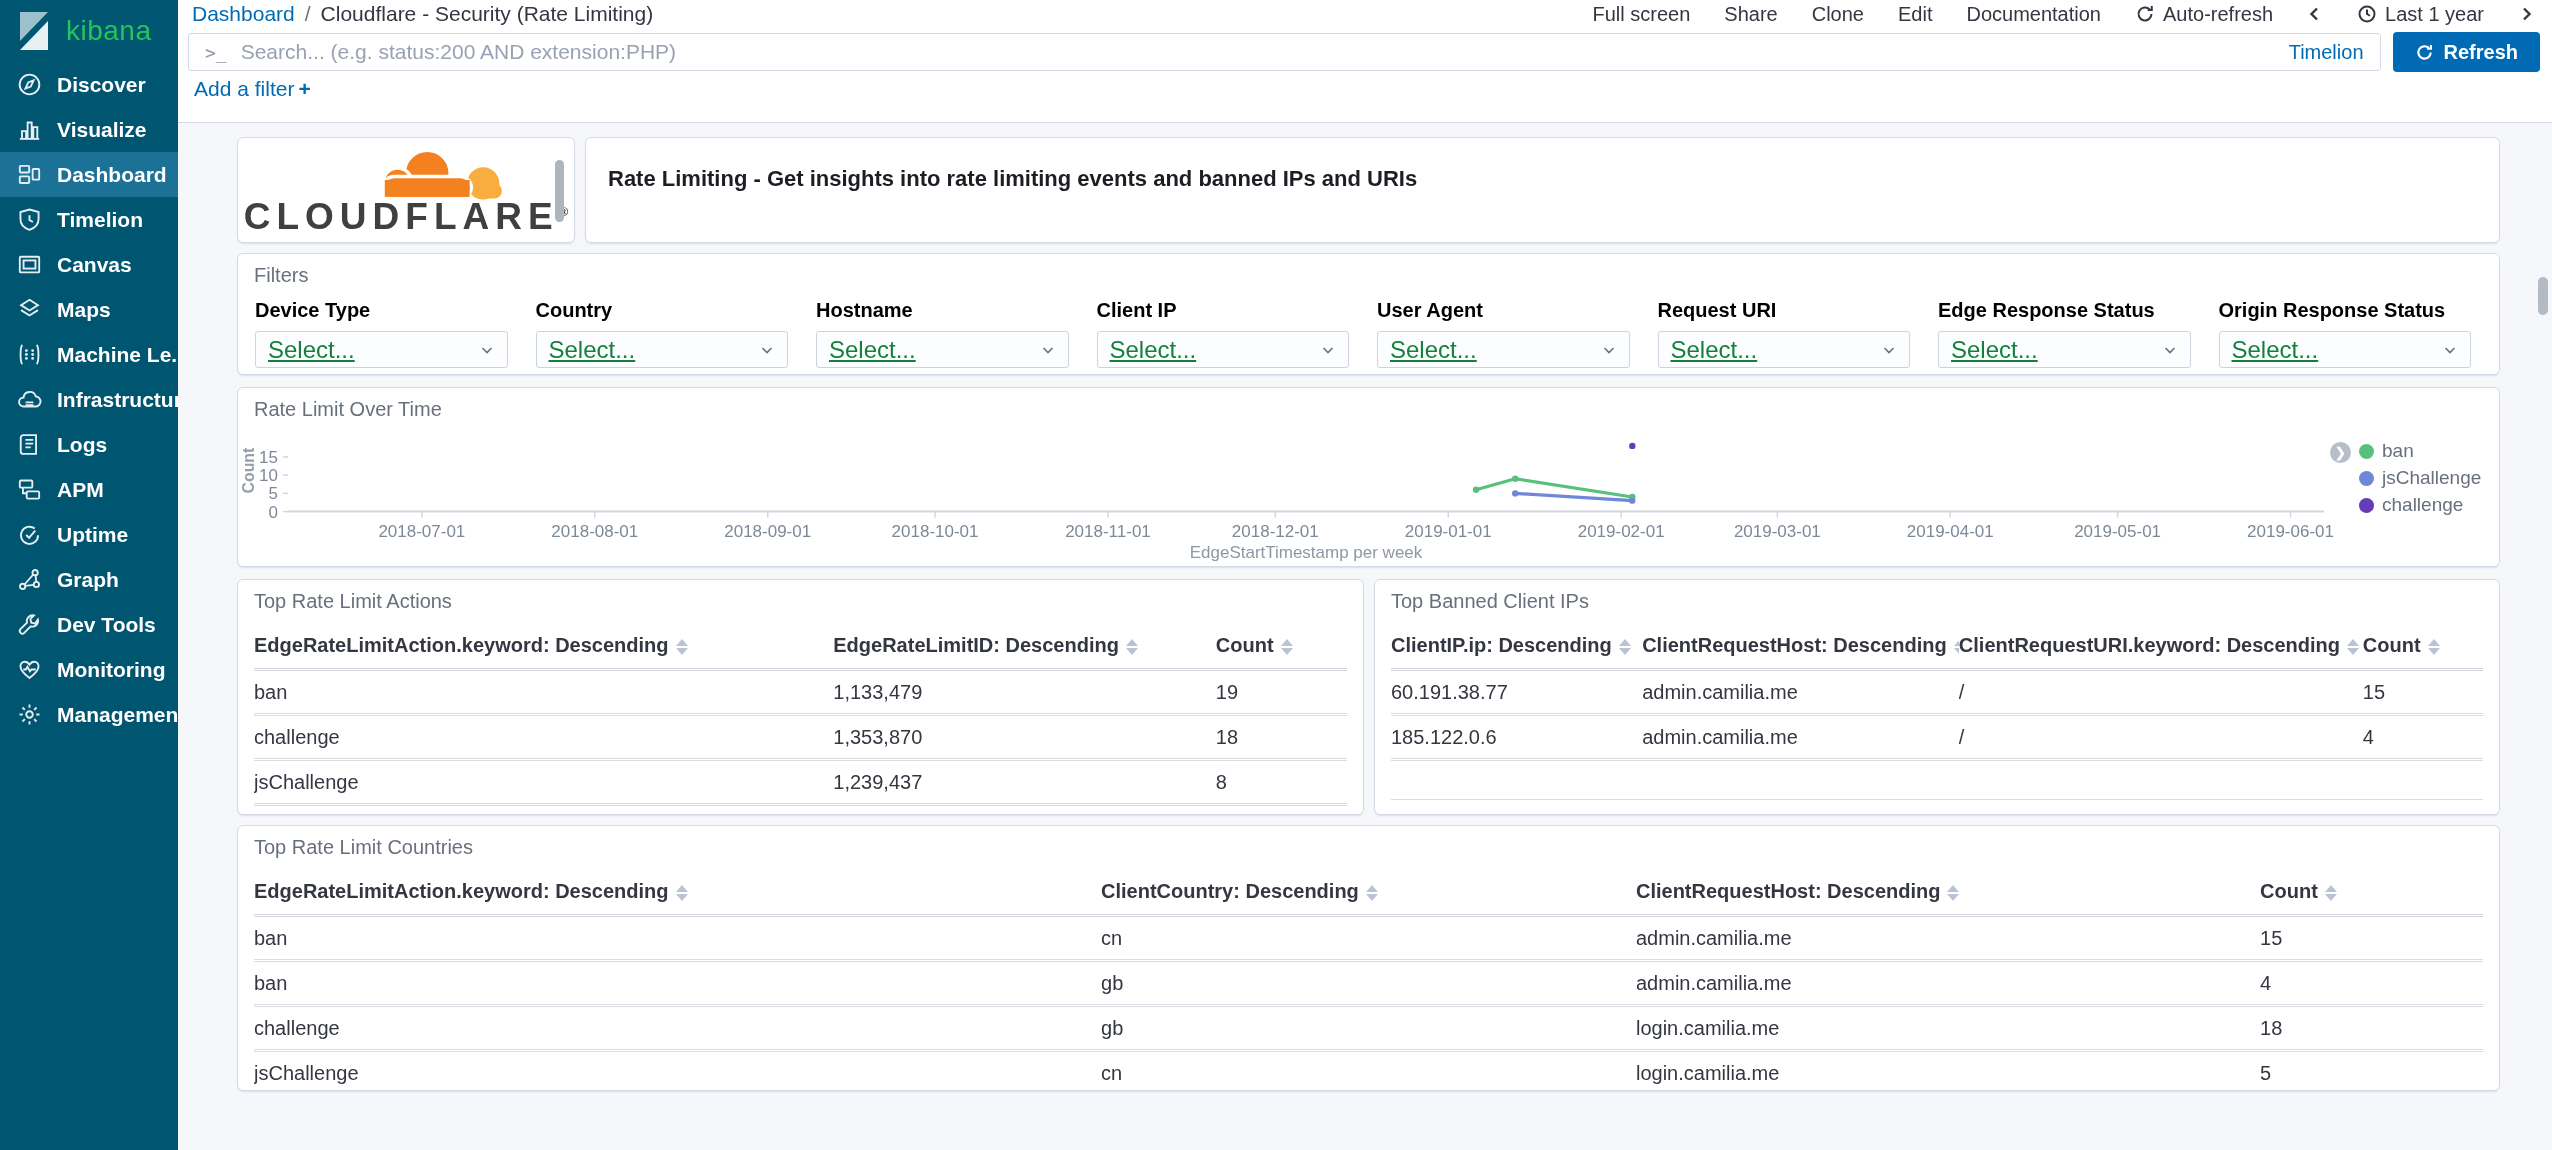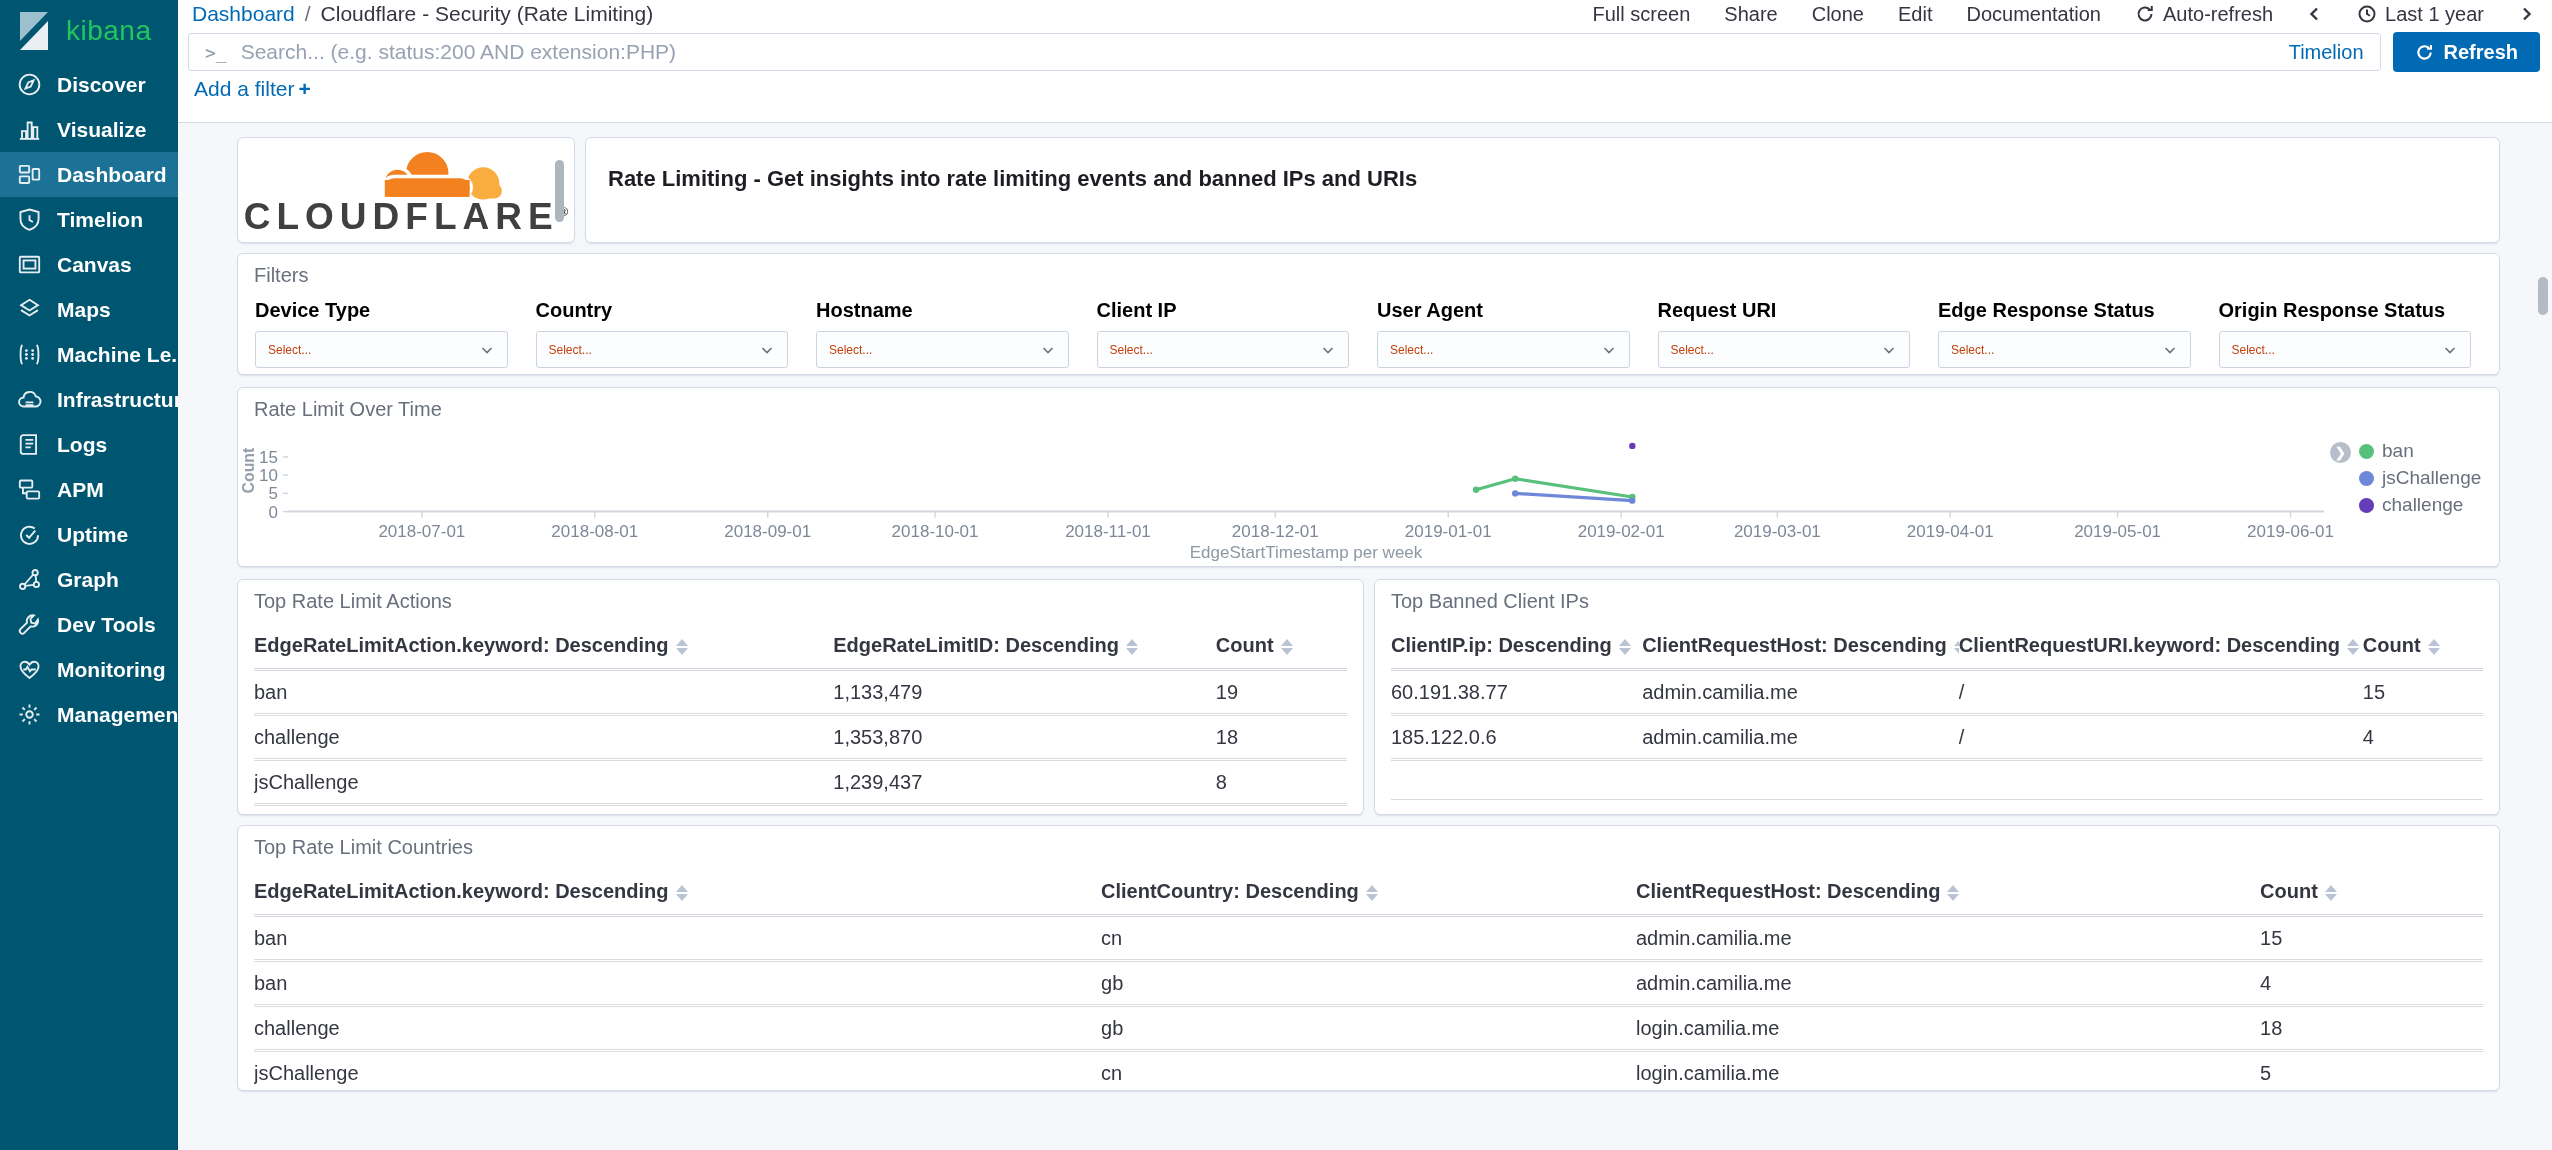--- a/index.html
+++ b/index.html
@@ -54,21 +54,21 @@
   .scroll-thumb { position:absolute; right:10px; top:22px; width:9px; height:62px; background:#aeb5bd; border-radius:5px; }
 
   .intro-panel { flex:1; height:106px; padding:28px 22px; }
   .intro-text { font-size:22px; font-weight:bold; color:#1d1e24; }
 
   .filters-panel { height:122px; margin-bottom:12px; }
   .filter-fields { display:flex; gap:28px; padding:12px 28px 0 17px; }
   .ffield { flex:1; min-width:0; }
   .ffield label { display:block; font-size:20px; font-weight:bold; color:#000000; margin-bottom:9px; }
   .fselect { height:37px; border:1px solid #ccd3de; border-radius:3px; background:#fcfdfe; display:flex; align-items:center; justify-content:space-between; padding:0 12px; cursor:pointer; }
-  .fselect .ph { color:#c2410c; font-size:12px; }
+  .fselect .ph { color:#15803d; font-size:24px;text-decoration:underline; }
   .fselect svg { width:16px; height:16px; stroke:#69707d; fill:none; stroke-width:1.6; }
 
   .chart-panel { height:180px; margin-bottom:12px; }
   .chart-panel .panel-title { position:absolute; top:10px; left:16px; padding:0; }
   #chart-svg { position:absolute; inset:0; width:100%; height:100%; }
   .legend { position:absolute; left:2092px; top:52px; display:flex; gap:8px; align-items:flex-start; }
   .legend-toggle { width:21px; height:21px; border-radius:50%; background:#b6bfc9; color:#fff; display:flex; align-items:center; justify-content:center; font-size:13px; font-weight:bold; cursor:pointer; margin-top:2px; }
   .legend-items { display:flex; flex-direction:column; gap:5px; }
   .legend-item { display:flex; align-items:center; gap:8px; font-size:19px; color:#69707d; cursor:pointer; white-space:nowrap; }
   .legend-dot { width:15px; height:15px; border-radius:50%; flex:0 0 15px; }

